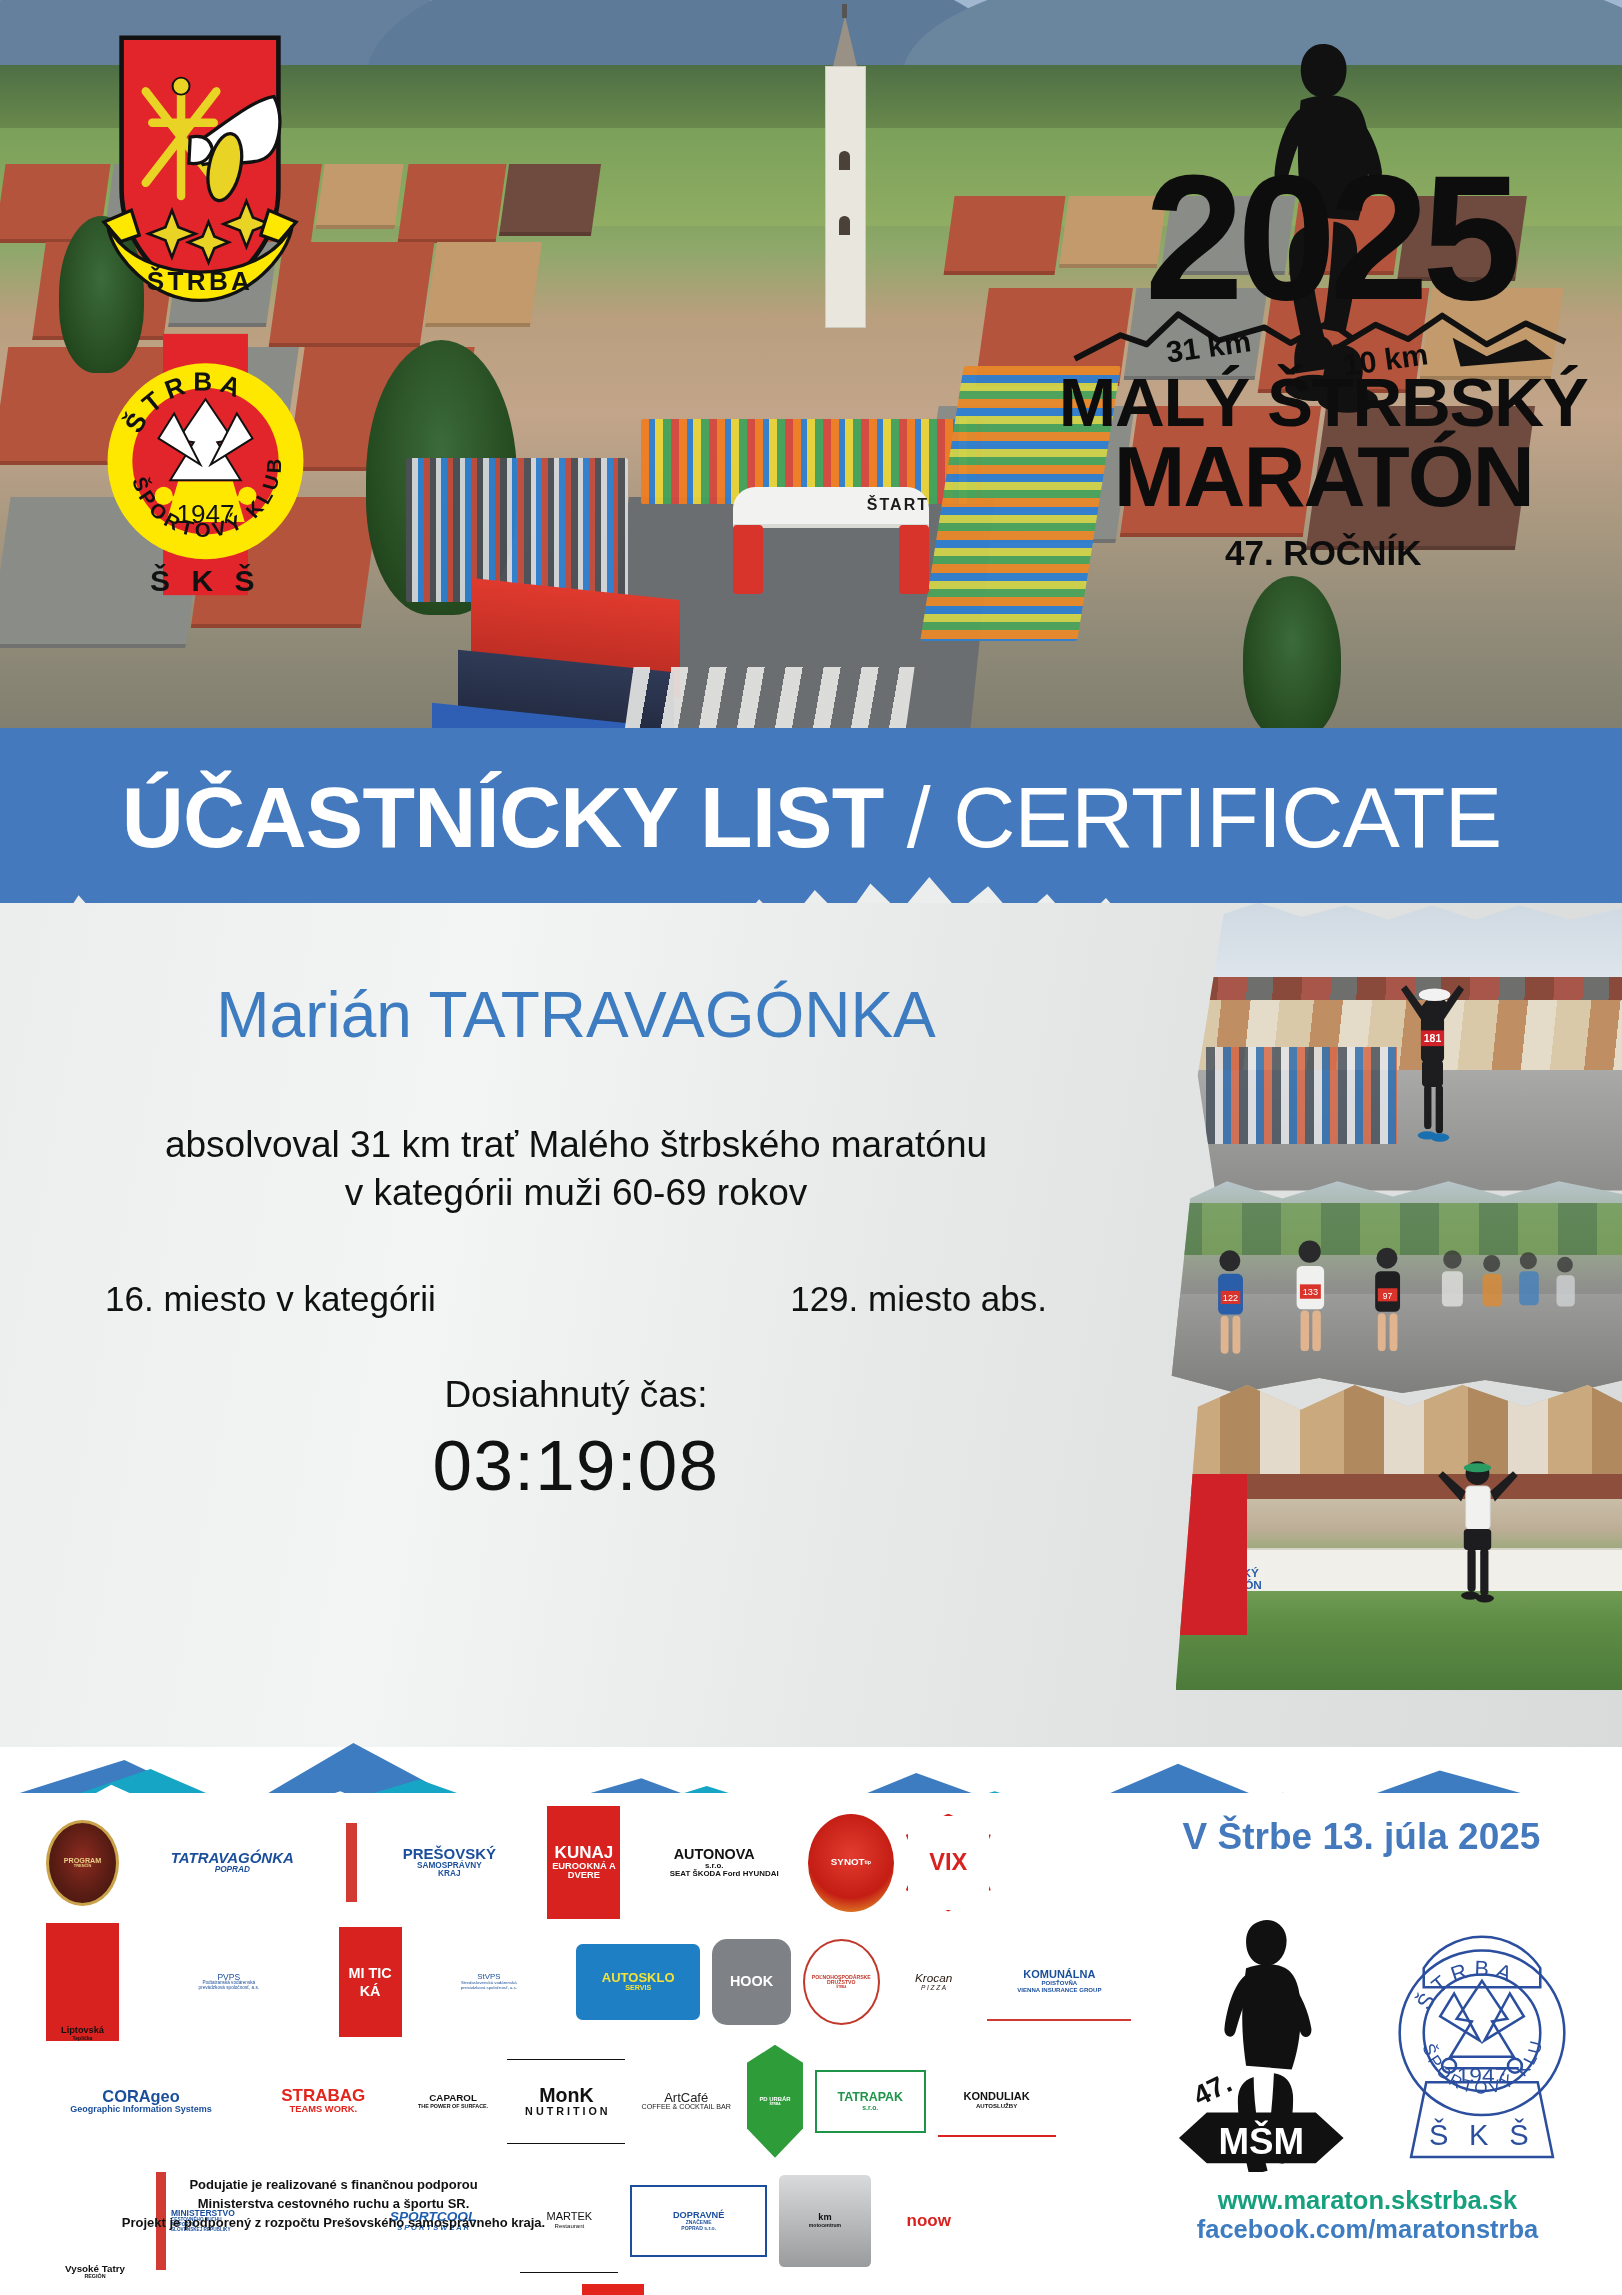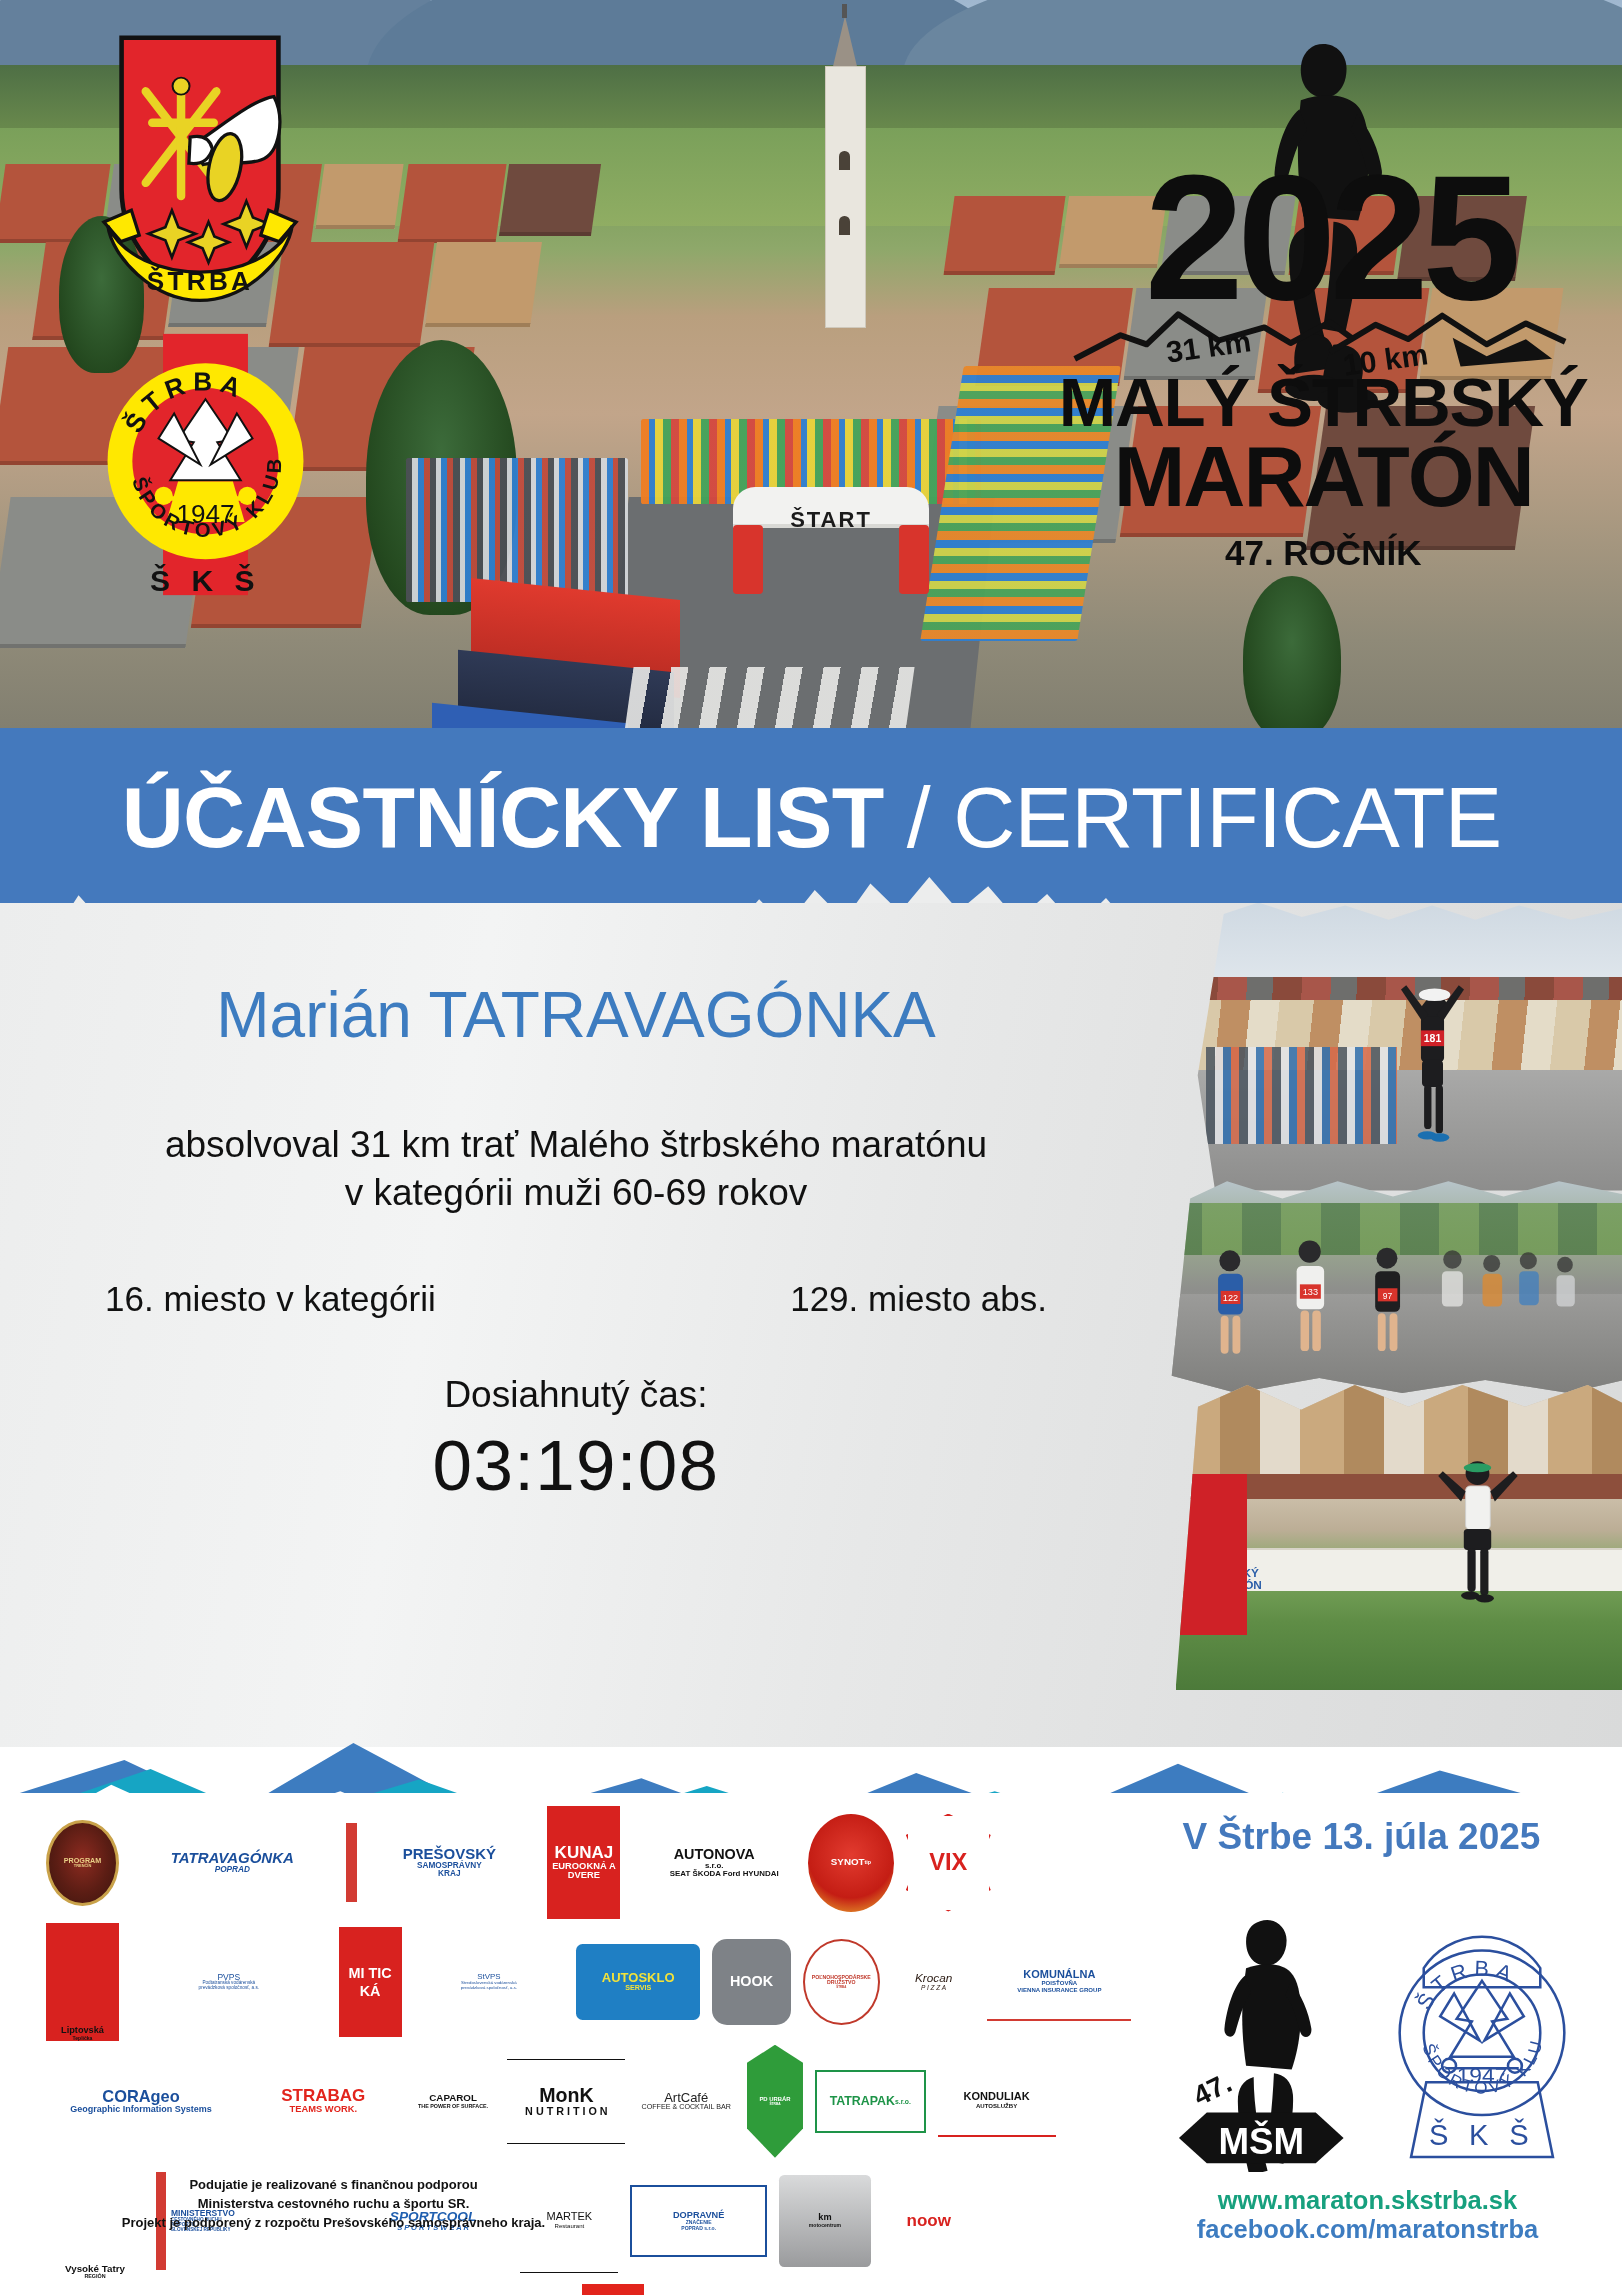--- a/index.html
+++ b/index.html
@@ -218,21 +218,21 @@
   <div class="street" style="left:615px;top:497px;width:366px;height:262px;transform:skewX(-6deg);"></div>
 
   <div class="crowd" style="left:641px;top:419px;width:340px;height:85px;background:repeating-linear-gradient(90deg,#ef7d22 0 7.9px,#2f7fd0 7.9px 14.4px,#e8d33a 14.4px 22px,#43a35a 22px 30px,#d4483f 30px 38px);"></div>
   <div class="crowd" style="left:942px;top:366px;width:157px;height:275px;background:repeating-linear-gradient(180deg,#e8882a 0 9.2px,#2f7fd0 9.2px 17px,#cfd34a 17px 25px,#4aa35a 25px 33px);transform:skewX(-9deg);"></div>
   <div class="crowd" style="left:406px;top:458px;width:222px;height:144px;background:repeating-linear-gradient(90deg,#4b4f55 0 6.5px,#d3d6da 6.5px 11.8px,#2f7fd0 11.8px 17.7px,#c04b3d 17.7px 23.6px);"></div>
 
   <div style="position:absolute;left:733px;top:487px;width:196px;height:105px;">
     <div style="position:absolute;left:0;top:0;width:196px;height:41px;background:#f2f2f0;border-radius:22px 22px 0 0;box-shadow:inset 0 -3.9px 0 #d9d9d5;"></div>
     <div style="position:absolute;left:0;top:38px;width:30px;height:69px;background:#d8342c;border-radius:3.9px;"></div>
     <div style="position:absolute;right:0;top:38px;width:30px;height:69px;background:#d8342c;border-radius:3.9px;"></div>
-    <div style="position:absolute;left:0;top:20px;width:196px;text-align:center;font-size:22px;font-weight:700;color:#1b1b1b;letter-spacing:2px;">ŠTART</div>
+    <div style="position:absolute;left:0;top:9px;width:196px;text-align:right;font-size:16px;font-weight:700;color:#1b1b1b;letter-spacing:2px;">ŠTART</div>
   </div>
 
   <div style="position:absolute;left:471px;top:589px;width:209px;height:98px;background:linear-gradient(#e03a2e,#b42a21);transform:skewY(6deg);"></div>
   <div style="position:absolute;left:458px;top:661px;width:216px;height:92px;background:linear-gradient(#2f3a56,#1d2437);transform:skewY(6deg);"></div>
   <div style="position:absolute;left:432px;top:713px;width:196px;height:46px;background:#2f5fb4;transform:skewY(6deg);"></div>
 
   <div style="position:absolute;left:628px;top:667px;width:281px;height:79px;background:repeating-linear-gradient(92deg,#e8e8e6 0 17px,transparent 17px 38px);transform:skewX(-8deg);opacity:.9;"></div>
 
   <div id="crest">
     <svg viewBox="0 0 330 430" width="216" height="281">
@@ -548,21 +548,21 @@
           <span style="font-size: 0.55em;">N U T R I T I O N</span>
         </div>
         <div class="logo" title="ArtCafé Coffee &amp; Cocktail Bar" style="width: 98px; height: 111px; color: rgb(34, 34, 34); font-size: 13px; flex-direction: column;">
           <span>ArtCafé</span>
           <span style="font-size: 0.55em;">COFFEE &amp; COCKTAIL BAR</span>
         </div>
         <div class="logo" title="PD Urbár Štrba" style="width: 56px; height: 113px; background: rgb(47, 156, 58); color: rgb(255, 255, 255); font-size: 5.9px; font-weight: 700; flex-direction: column; clip-path: polygon(50% 0px, 100% 16%, 100% 74%, 50% 100%, 0px 74%, 0px 16%);">
           <span>PD URBÁR</span>
           <span style="font-size: 0.55em;">ŠTRBA</span>
         </div>
-        <div class="logo" title="TATRA PAK s.r.o." style="width: 111px; height: 63px; color: rgb(30, 148, 72); font-size: 12.4px; font-weight: 900; flex-direction: row; border: 2px solid rgb(30, 148, 72);">
+        <div class="logo" title="TATRA PAK s.r.o." style="width: 111px; height: 63px; color: rgb(30, 148, 72); font-size: 12.4px; font-weight: 900; flex-direction: column; border: 2px solid rgb(30, 148, 72);">
           <span>TATRAPAK</span>
           <span style="font-size: 0.55em;">s.r.o.</span>
         </div>
         <div class="logo" title="Konduliak autoslužby" style="width: 118px; height: 72px; color: rgb(17, 17, 17); font-size: 11px; font-weight: 900; flex-direction: column; border-bottom: 2px solid rgb(216, 34, 31);">
           <span>KONDULIAK</span>
           <span style="font-size: 0.55em;">AUTOSLUŽBY</span>
         </div>
       </div>
       <div class="srow" style="margin-bottom: 3.9px; height: 118px;">
         <div class="logo" title="Vysoké Tatry Región" style="width: 98px; height: 118px; color: rgb(17, 17, 17); font-size: 9.8px; font-weight: 600; flex-direction: column; justify-content: flex-end;">

